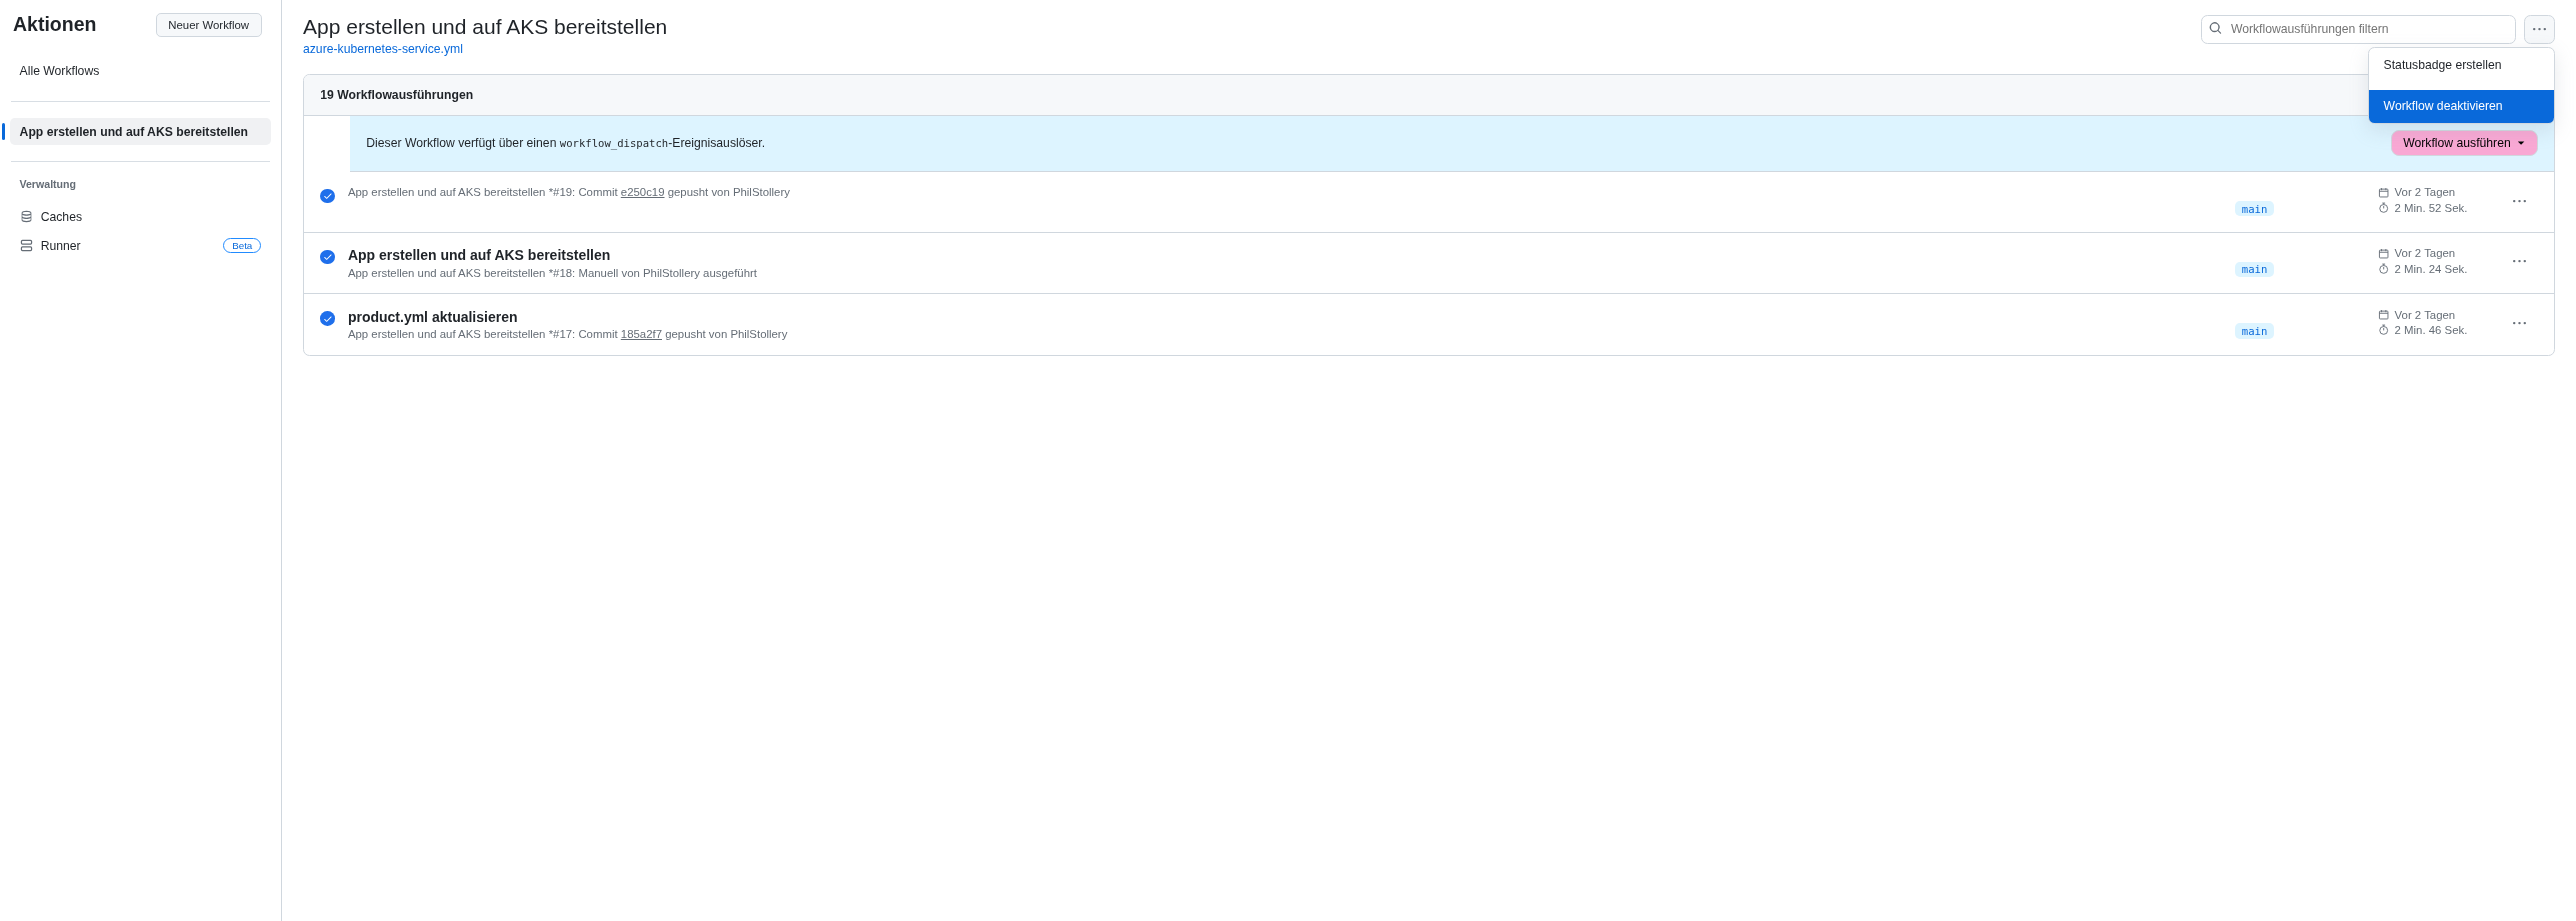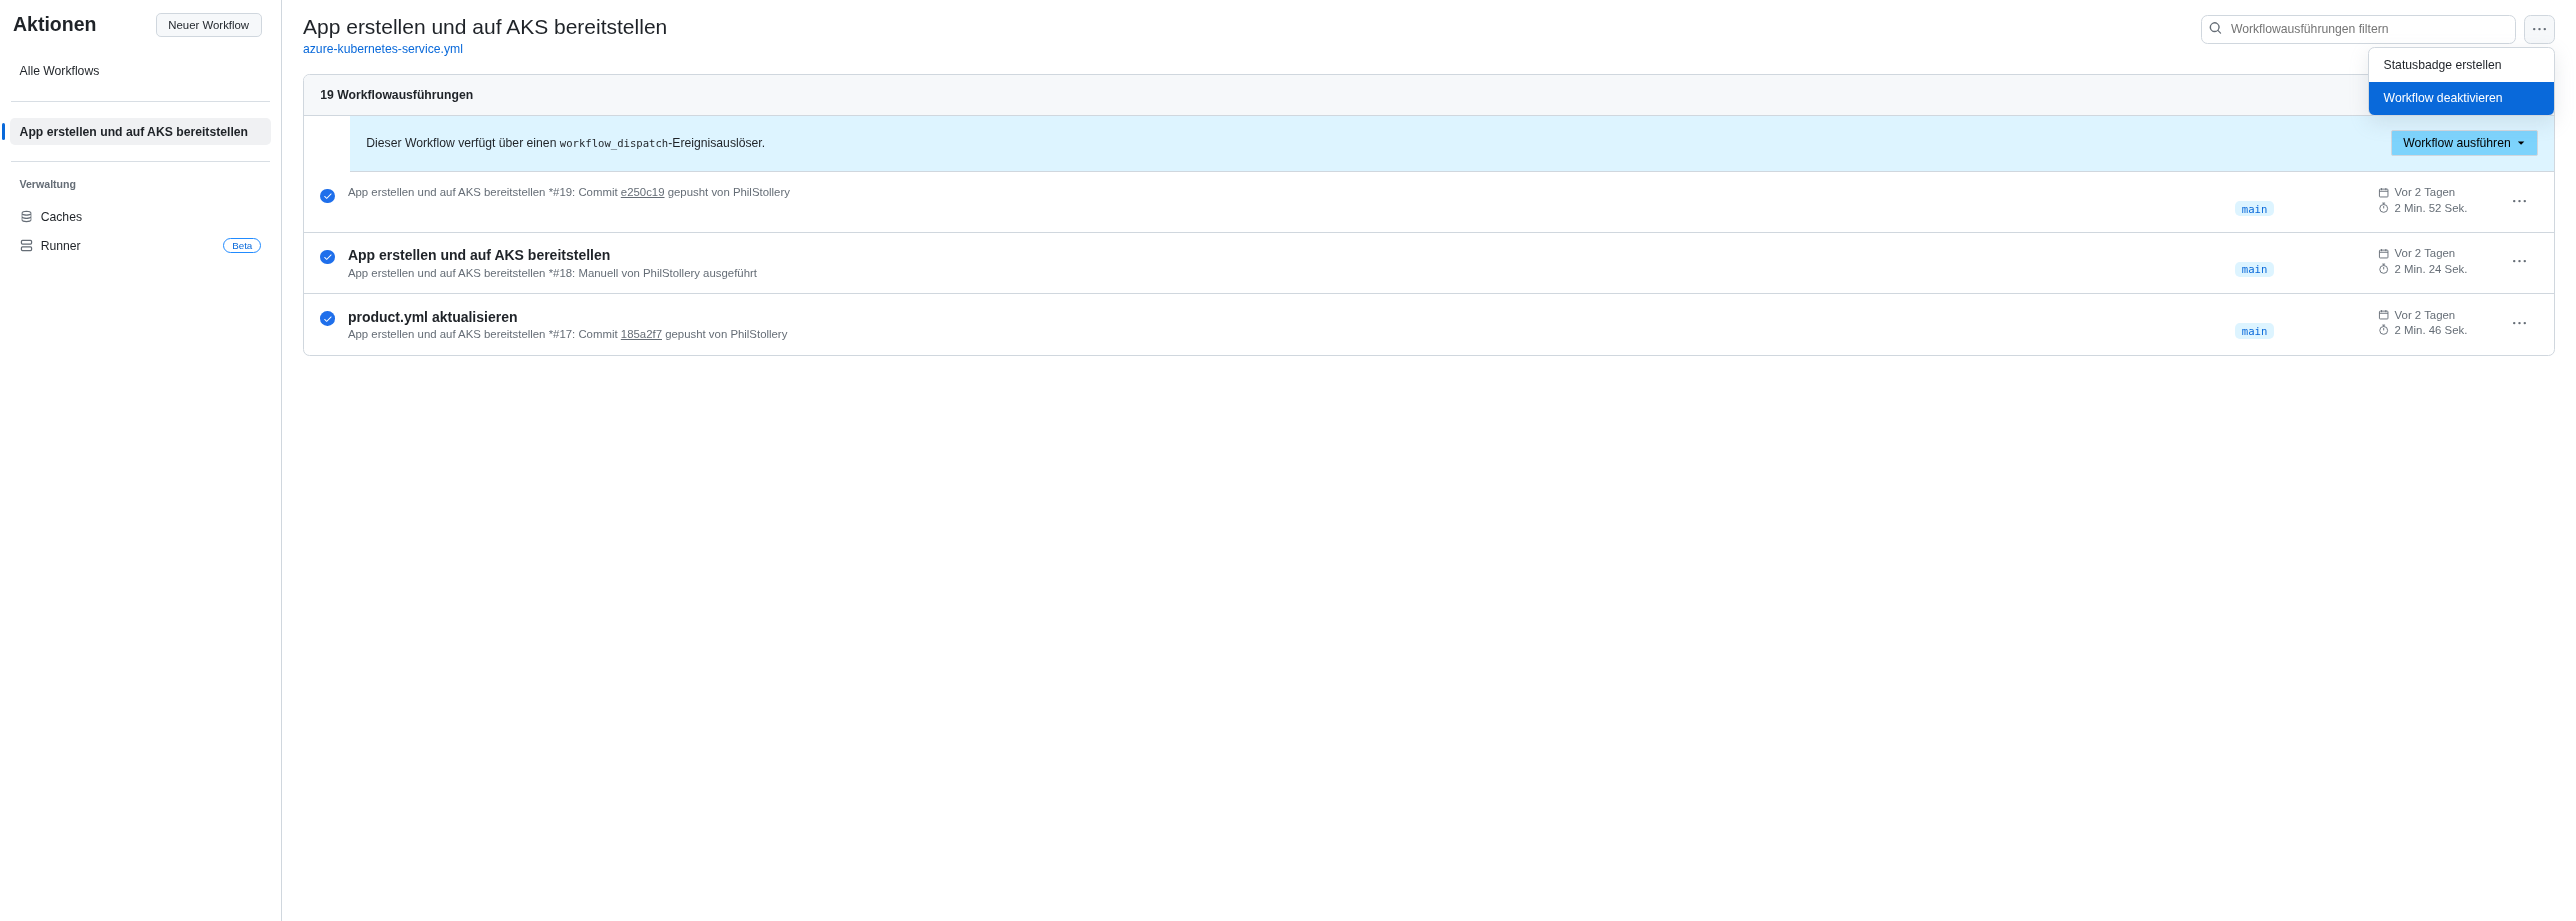--- a/index.html
+++ b/index.html
@@ -79,21 +79,21 @@
   .dropdown-menu {
     position: absolute; right: 21px; top: 47px;
     background: #ffffff; border: 0.8px solid #d0d7de; border-radius: 6.5px;
     box-shadow: 0 6.5px 19.5px rgba(140,149,159,0.2);
     min-width: 187px; overflow: hidden; z-index: 10;
   }
   .dropdown-item {
     padding: 9.8px 14.6px; font-size: 12.2px; cursor: pointer;
   }
   .dropdown-item.danger-selected {
-    background: #0969da; color: #ffffff;
+    background: #0969da; color: #ffffff; margin-top: 8px;
   }
 
   .runs-box {
     border: 0.8px solid #d0d7de; border-radius: 6.5px; overflow: hidden;
   }
   .runs-header {
     display: flex; justify-content: space-between; align-items: center;
     padding: 13px 16.3px; background: #f6f8fa; border-bottom: 0.8px solid #d0d7de;
   }
   .runs-count { font-size: 12.2px; font-weight: 600; }
@@ -104,21 +104,21 @@
   .dispatch-banner {
     background: #ddf4ff; border-bottom: 0.8px solid #d0d7de;
     padding: 14.6px 16.3px; display: flex; justify-content: space-between; align-items: center; margin-left: 46px;
   }
   .dispatch-text { font-size: 12.2px; }
   .dispatch-text code {
     font-family: ui-monospace, SFMono-Regular, Menlo, monospace;
     font-size: 10.6px;
   }
   .btn-run {
-    background: #7dd3fc; border: 0.8px solid #d0d7de; border-radius: 2px;
+    background: #f9a8d4; border: 0.8px solid #d0d7de; border-radius: 8px;
     padding: 4.9px 11.4px; font-size: 12.2px; font-weight: 500; cursor: pointer;
     display: inline-flex; align-items: center; gap: 6.5px;
   }
 
   .run-row {
     display: flex; align-items: flex-start; padding: 14.6px 16.3px; gap: 13px;
     border-bottom: 0.8px solid #d0d7de;
   }
   .run-row:last-child { border-bottom: none; }
   .run-status-icon {

